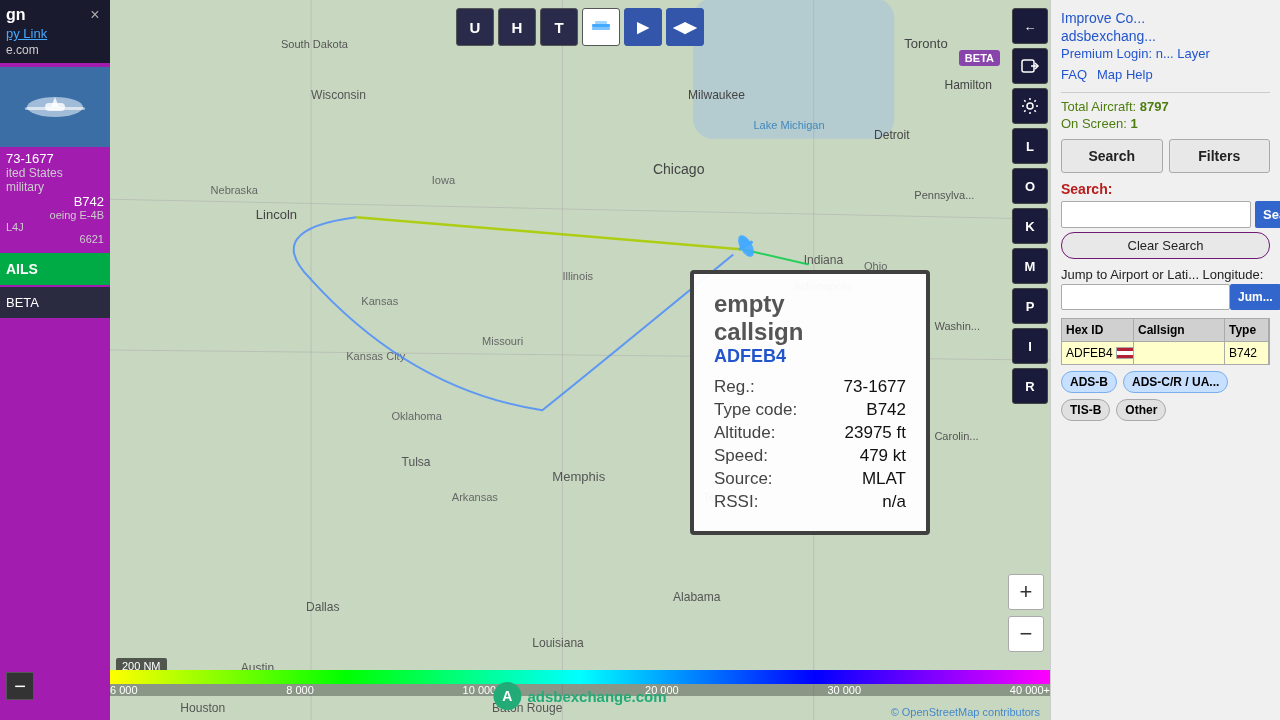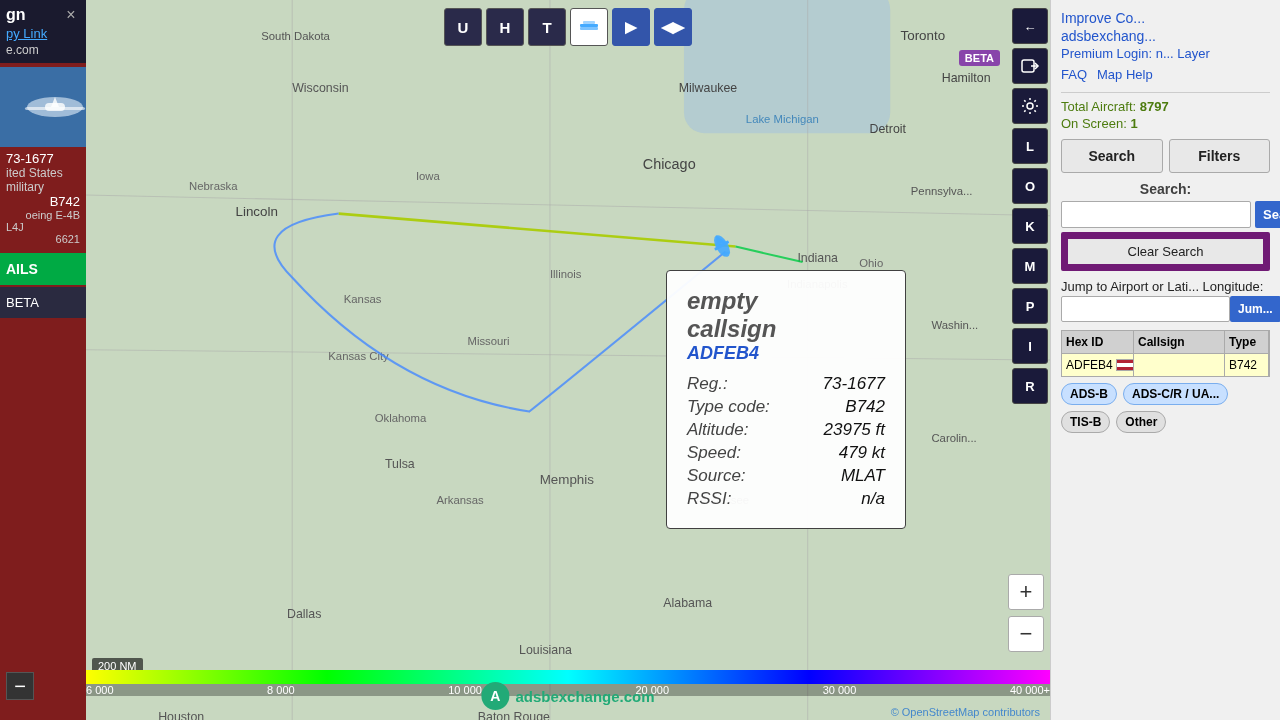--- a/index.html
+++ b/index.html
@@ -1,22 +1,22 @@
 <!DOCTYPE html>
 <html><head>
   <meta charset="utf-8">
   <style>
     * { box-sizing: border-box; margin: 0; padding: 0; }
     body { width: 1280px; height: 720px; overflow: hidden; font-family: Arial, sans-serif; background: #2a2a2a; display: flex; }
 
     
     #left-sidebar {
-      width: 86px;
+      width: 110px;
       height: 720px;
-      background: #7f1d1d;
+      background: #a21caf;
       flex-shrink: 0;
       position: relative;
       overflow: hidden;
     }
     .left-top {
       background: #1a1a2e;
       padding: 6px;
     }
     .left-title {
       color: #fff;
@@ -125,26 +125,25 @@
       top: 0; left: 0;
       width: 100%; height: 100%;
     }
 
     
     .aircraft-popup {
       position: absolute;
       top: 270px;
       left: 580px;
       background: rgba(255,255,255,0.95);
-      border: 1px solid #404040;
+      border: 4px solid #404040;
       border-radius: 4px;
       padding: 16px 20px;
       width: 240px;
       z-index: 10;
-      font-style: italic;
     }
     .popup-callsign-empty { color: #555; font-size: 24px; font-weight: bold; }
     .popup-callsign { color: #555; font-size: 24px; font-weight: bold; }
     .popup-icao { color: #2255cc; font-size: 18px; font-weight: bold; margin-bottom: 10px; }
     .popup-row {
       display: flex;
       justify-content: space-between;
       font-size: 17px;
       color: #222;
       margin: 3px 0;
@@ -336,21 +335,21 @@
       flex: 1;
       padding: 8px 0;
       font-size: 14px;
       font-weight: bold;
       border: 1px solid #aaa;
       border-radius: 3px;
       cursor: pointer;
       background: #e8e8e8;
       color: #222;
     }
-    .search-label { font-size: 14px; font-weight: bold; color: #404040; margin: 6px 0 4px; text-align: center; }
+    .search-label { font-size: 14px; font-weight: bold; color: #b91c1c; margin: 6px 0 4px; }
     .search-row { display: flex; gap: 4px; margin-bottom: 4px; }
     .search-input {
       flex: 1;
       padding: 5px 6px;
       border: 1px solid #aaa;
       border-radius: 2px;
       font-size: 13px;
       background: #fff;
     }
     .search-btn {
@@ -361,22 +360,22 @@
       border-radius: 2px;
       font-size: 13px;
       cursor: pointer;
       font-weight: bold;
     }
     .clear-search-btn {
       display: block;
       width: 100%;
       padding: 5px 0;
       background: #e8e8e8;
-      border: 7px solid #701a75;
-      border-radius: 2px;
+      border: 1px solid #701a75;
+      border-radius: 13px;
       font-size: 13px;
       cursor: pointer;
       color: #222;
       margin-bottom: 8px;
     }
     .jump-label { font-size: 13px; color: #222; margin: 4px 0 2px; }
     .jump-row { display: flex; margin-bottom: 8px; }
     .jump-input {
       flex: 1;
       padding: 5px 6px;

